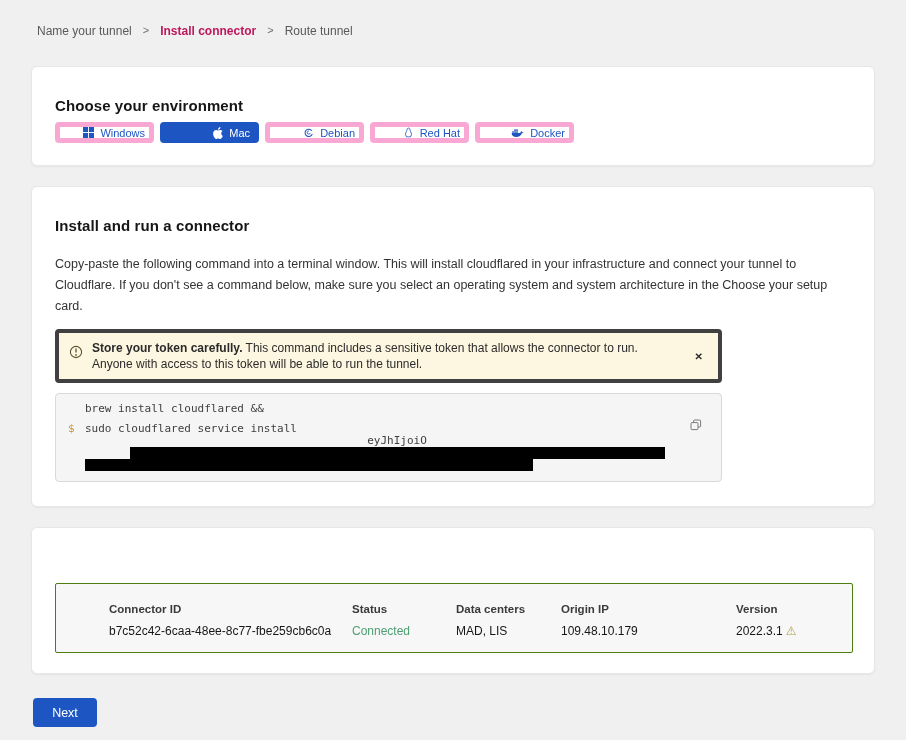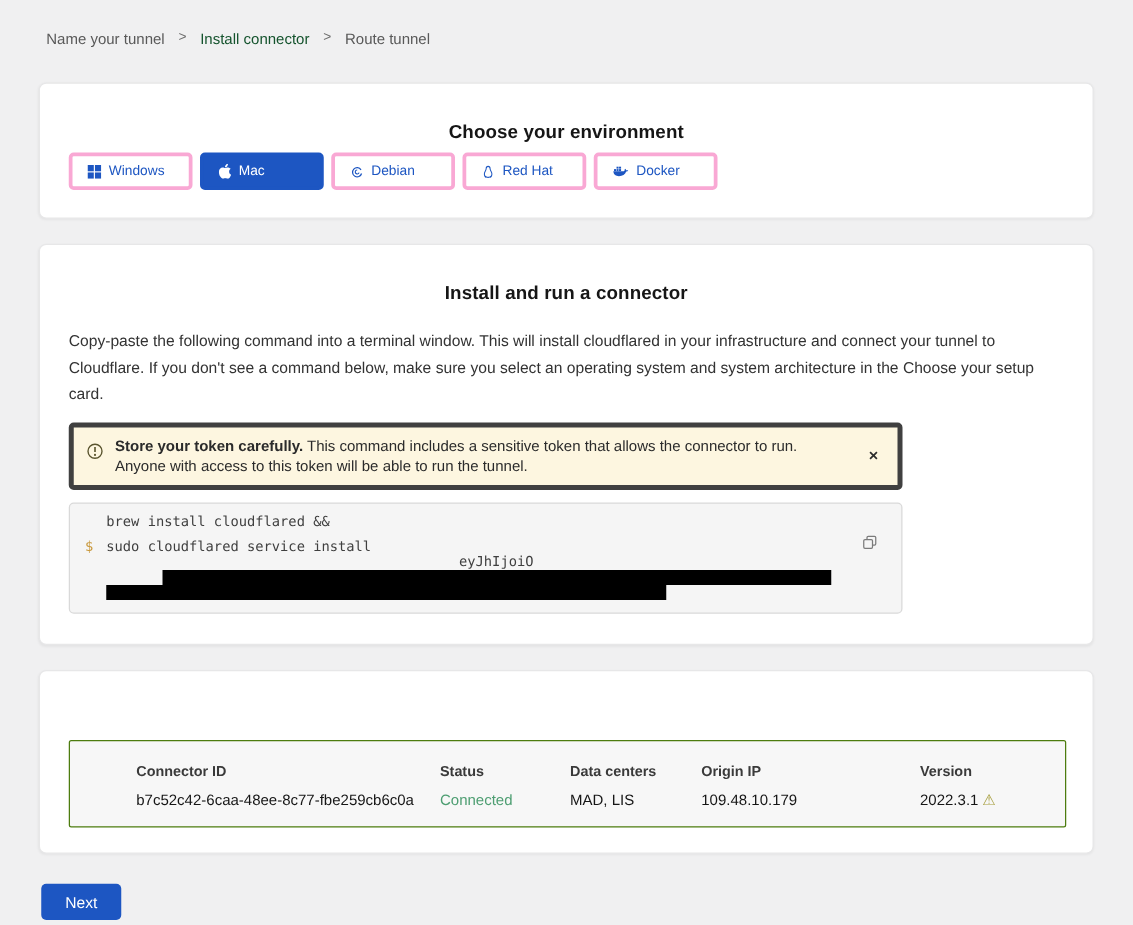--- a/index.html
+++ b/index.html
@@ -9,33 +9,33 @@
     --text-dark:#1f1f1f;
     --text-gray:#595959;
   }
   *{box-sizing:border-box;}
   body{margin:0;background:var(--page-bg);font-family:"Liberation Sans",sans-serif;color:var(--text-dark);}
   .page{width:906px;height:740px;position:relative;overflow:hidden;}
 
   
   .breadcrumb{padding:24px 0 0 37px;font-size:12px;color:var(--text-gray);display:flex;gap:11px;}
   .breadcrumb .crumb{cursor:pointer;}
-  .breadcrumb .active{color:#14532d;font-weight:normal;}
+  .breadcrumb .active{color:#be185d;font-weight:bold;}
   .breadcrumb .sep{font-size:11px;color:#6e6e6e;}
 
   
   .card{background:#fff;border:1px solid var(--card-border);border-radius:6px;margin:0 31px;box-shadow:0 1px 2px rgba(0,0,0,.05);}
-  .card-title{font-size:15px;font-weight:bold;color:#161616;letter-spacing:.1px;text-align:center;}
+  .card-title{font-size:15px;font-weight:bold;color:#161616;letter-spacing:.1px;}
 
   .card-env{margin-top:28px;padding:30px 23px 22px;}
   .os-label{margin-top:26px;font-size:12.5px;color:#2b2b2b;}
   .os-row{margin-top:8px;display:flex;gap:6px;}
-  .os-btn{width:99px;height:21px;display:flex;align-items:center;justify-content:flex-start;gap:6px;
-    background:#fff;border:3px solid #f9a8d4;border-radius:4px;color:var(--blue);
-    font-size:11px;font-family:"Liberation Sans",sans-serif;cursor:pointer;padding:12px;}
+  .os-btn{width:99px;height:21px;display:flex;align-items:center;justify-content:flex-end;gap:6px;
+    background:#fff;border:5px solid #f9a8d4;border-radius:4px;color:var(--blue);
+    font-size:11px;font-family:"Liberation Sans",sans-serif;cursor:pointer;padding:4px;}
   .os-btn .icn{display:flex;align-items:center;}
   .os-btn.selected{background:var(--blue);border-color:var(--blue);color:#fff;}
 
   .card-install{margin-top:20px;padding:30px 23px 24px;}
   .desc{margin-top:20px;font-size:12.5px;line-height:21px;color:#333;max-width:796px;}
 
   .alert{margin-top:12px;width:667px;background:#fdf6e0;border:4px solid #404040;border-radius:4px;
     padding:7px 36px 7px 10px;display:flex;gap:9px;position:relative;font-size:12px;line-height:16px;color:#2b2b2b;}
   .alert .alert-icn{flex:0 0 auto;margin-top:5px;color:#5a542e;}
   .alert .alert-text{max-width:570px;}

